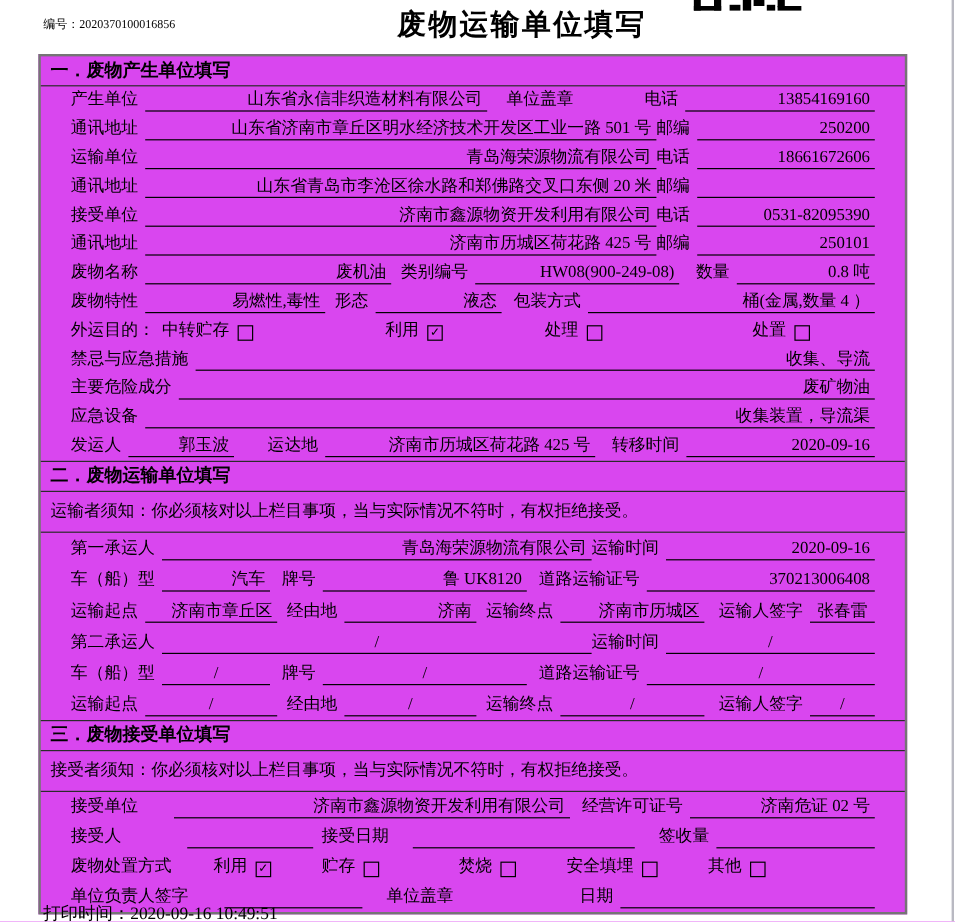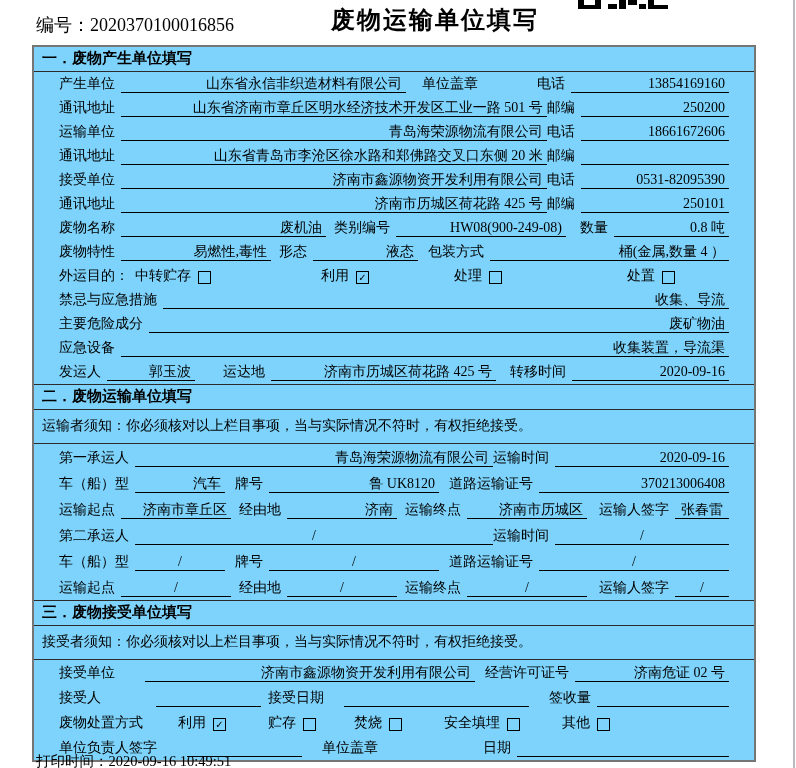--- a/index.html
+++ b/index.html
@@ -5,26 +5,26 @@
   * { box-sizing: border-box; }
   html,body { margin:0; padding:0; }
   body {
     width:796px; height:768px; background:#ffffff; color:#000;
     font-family:"Liberation Serif","DejaVu Serif",serif;
     position:relative; overflow:hidden;
   }
   .win-edge { position:absolute; right:1px; top:0; width:2px; height:768px; background:#b9b9c2; }
 
   .doc-header { position:relative; height:43px; }
-  .doc-no { position:absolute; left:36px; top:13px; font-size:18px; white-space:nowrap; }
+  .doc-no { position:absolute; left:36px; top:13px; font-size:10px; white-space:nowrap; }
   .doc-title { position:absolute; left:0; right:0; top:4px; text-align:center;
                font-size:24px; font-weight:bold; letter-spacing:2px; padding-left:74px; }
   .qr-frag { position:absolute; left:578px; top:0; width:90px; height:9px; }
 
-  .form { position:absolute; left:32px; top:45px; width:724px; border:2px solid #757575; background:#7dd3fc; }
+  .form { position:absolute; left:32px; top:45px; width:724px; border:2px solid #757575; background:#d946ef; }
   .sec-title { font-weight:bold; font-size:15px; padding:2px 8px 3px; border-bottom:1.5px solid #2b2b2b; }
   .sec-title.bt { border-top:1.5px solid #2b2b2b; }
   .note { font-size:14px; padding:7px 8px 8px; border-bottom:1.5px solid #2b2b2b; }
 
   .row { display:flex; align-items:flex-end; padding:0 25px 3px; font-size:14px; }
   .s1 .row { height:24px; }
   .s2 .row { height:26px; }
   .s3 .row { height:25px; }
   .lbl { white-space:nowrap; line-height:18px; }
   .val { border-bottom:1px solid #000; margin-left:6px; padding:0 4px;
@@ -249,21 +249,21 @@
     <div class="row">
       <span class="lbl">废物处置方式</span>
       <span class="cb" style="margin-left:35px">
         <span class="lbl">利用</span>
         <span class="box">✓</span>
       </span>
       <span class="cb" style="margin-left:42px">
         <span class="lbl">贮存</span>
         <span class="box"></span>
       </span>
-      <span class="cb" style="margin-left:38px">
+      <span class="cb" style="margin-left:66px">
         <span class="lbl">焚烧</span>
         <span class="box"></span>
       </span>
       <span class="cb" style="margin-left:42px">
         <span class="lbl">安全填埋</span>
         <span class="box"></span>
       </span>
       <span class="cb" style="margin-left:42px">
         <span class="lbl">其他</span>
         <span class="box"></span>

